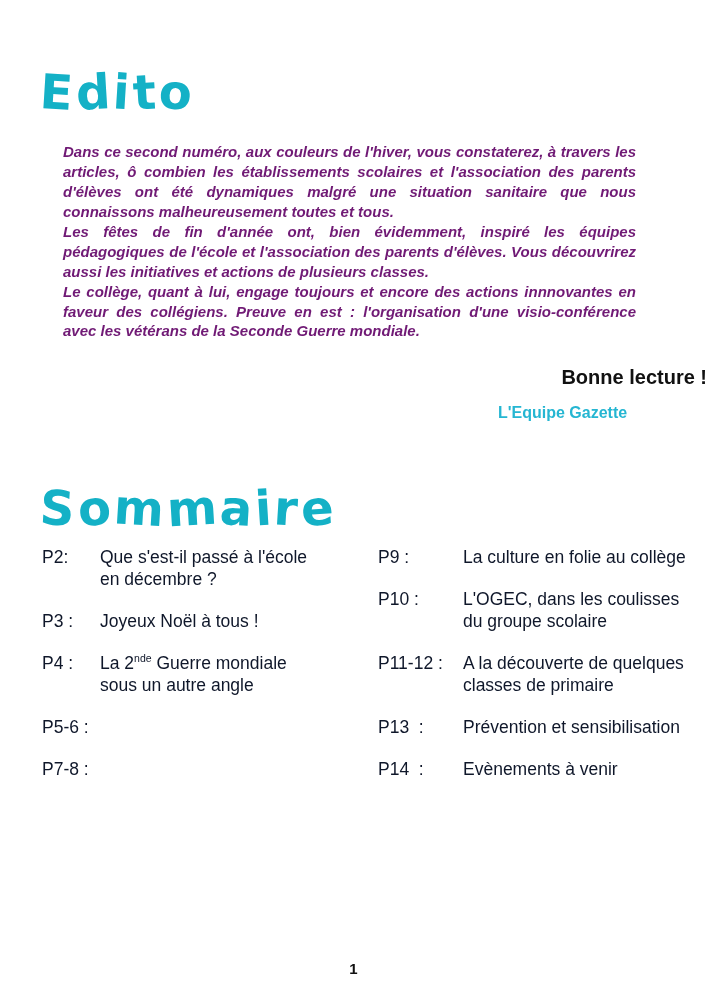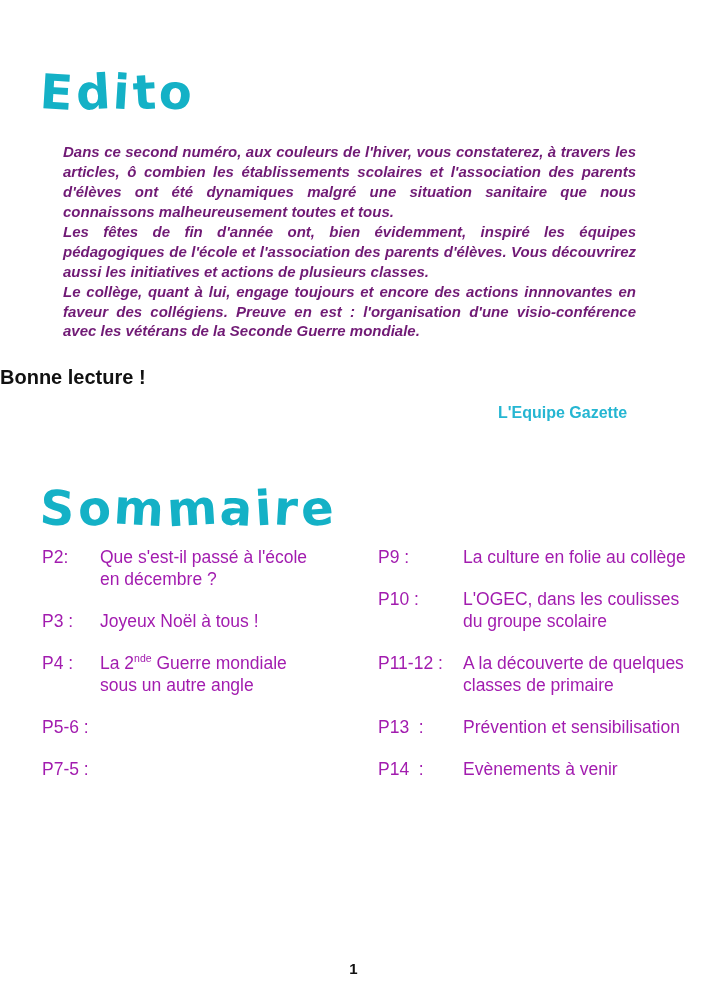--- a/index.html
+++ b/index.html
@@ -40,40 +40,40 @@
     text-align: justify;
     color: #701a75;
   }
   .intro p { margin: 0; }
 
   .closing {
     position: absolute;
     left: 0;
     top: 366px;
     width: 707px;
-    text-align: left;
+    text-align: right;
     font-size: 20px;
     font-weight: bold;
     color: #111111;
   }
 
   .signature {
     position: absolute;
     left: 498px;
     top: 404px;
     font-size: 16px;
     font-weight: bold;
     color: #25b6d2;
   }
 
   
   .toc-col {
     position: absolute;
     top: 546px;
-    color: #a21caf;
+    color: #0f172a;
     font-size: 17.5px;
     line-height: 22px;
   }
   .toc-left  { left: 42px;  width: 296px; }
   .toc-right { left: 378px; width: 332px; }
   .toc-item { display: flex; align-items: flex-start; margin-bottom: 20px; }
   .toc-page { white-space: pre; }
   .toc-left  .toc-page { flex: 0 0 58px; }
   .toc-right .toc-page { flex: 0 0 85px; }
   .toc-title { flex: 1; white-space: pre-wrap; }
@@ -121,21 +121,21 @@
     </div>
     <div class="toc-item">
       <span class="toc-page">P4 :</span>
       <span class="toc-title"><span>La 2</span><sup>nde</sup><span> Guerre mondiale
 sous un autre angle</span></span>
     </div>
     <div class="toc-item">
       <span class="toc-page">P5-6 :</span>
     </div>
     <div class="toc-item">
-      <span class="toc-page">P7-5 :</span>
+      <span class="toc-page">P7-8 :</span>
     </div>
   </div>
 
   <div class="toc-col toc-right">
     <div class="toc-item">
       <span class="toc-page">P9 :</span>
       <span class="toc-title">La culture en folie au collège</span>
     </div>
     <div class="toc-item">
       <span class="toc-page">P10 :</span>

